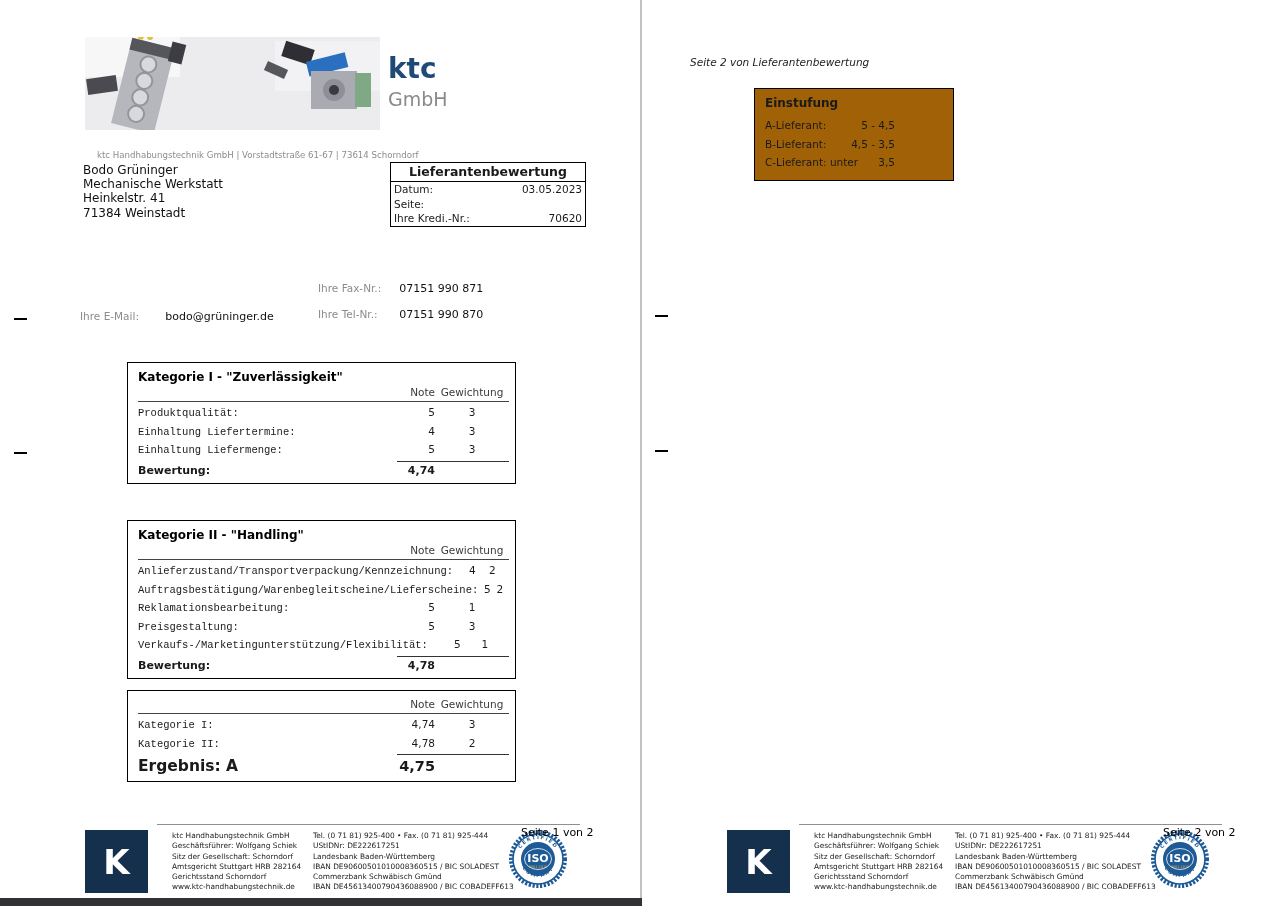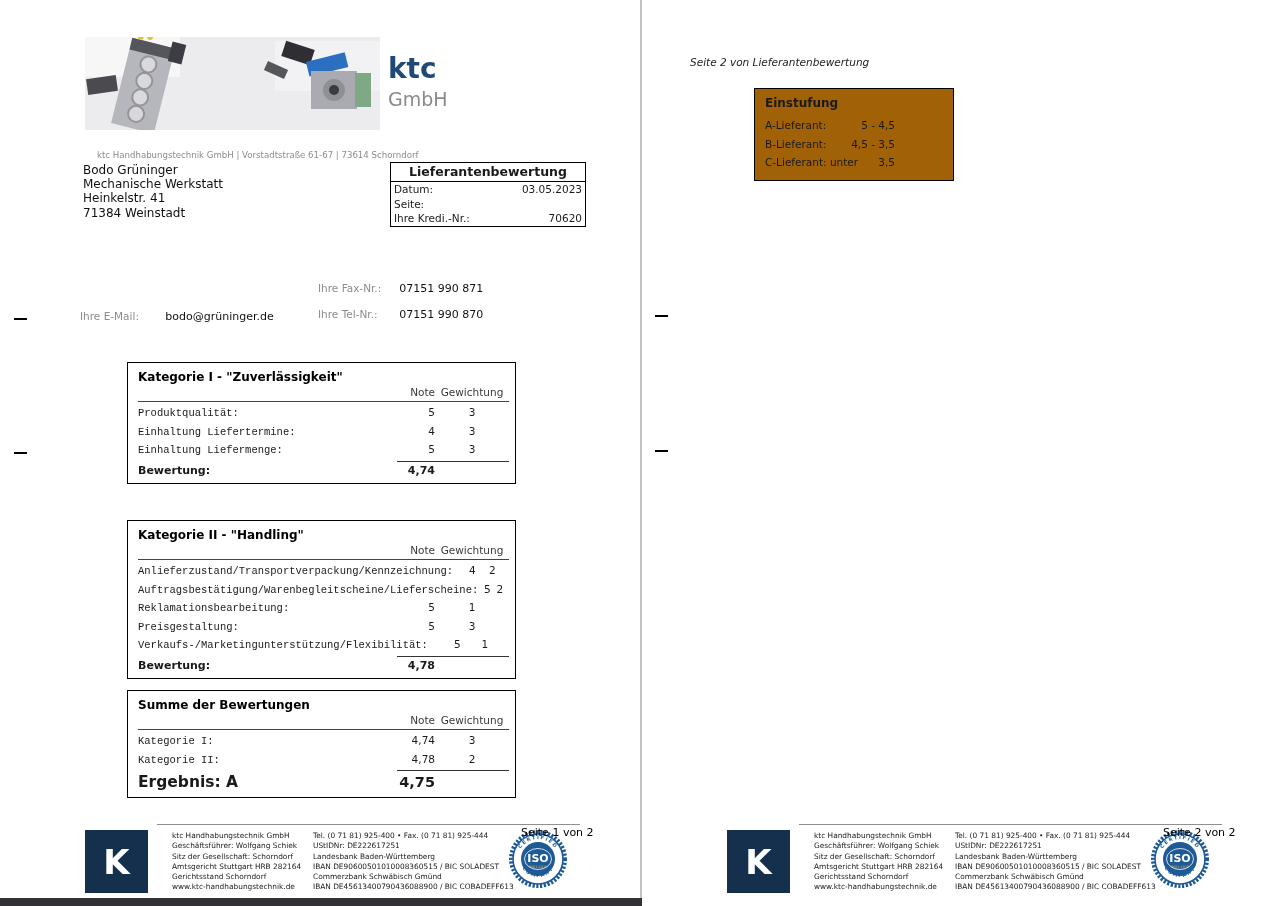--- a/index.html
+++ b/index.html
@@ -226,21 +226,20 @@
       </div>
       <div class="rt-subline"></div>
       <div class="rt-total">
         <span class="t-lbl">Bewertung:</span>
         <span class="t-val">4,78</span>
         <span class="t-sp"></span>
       </div>
     </div>
 
     <div class="rtable tbl-sum">
-      <div class="rt-title">Summe der Bewertungen</div>
       <div class="rt-head">
         <span class="sp"></span>
         <span class="h-note">Note</span>
         <span class="h-weight">Gewichtung</span>
       </div>
       <div class="rt-row">
         <span class="r-lbl">Kategorie I:</span>
         <span class="r-note">4,74</span>
         <span class="r-weight">3</span>
       </div>

